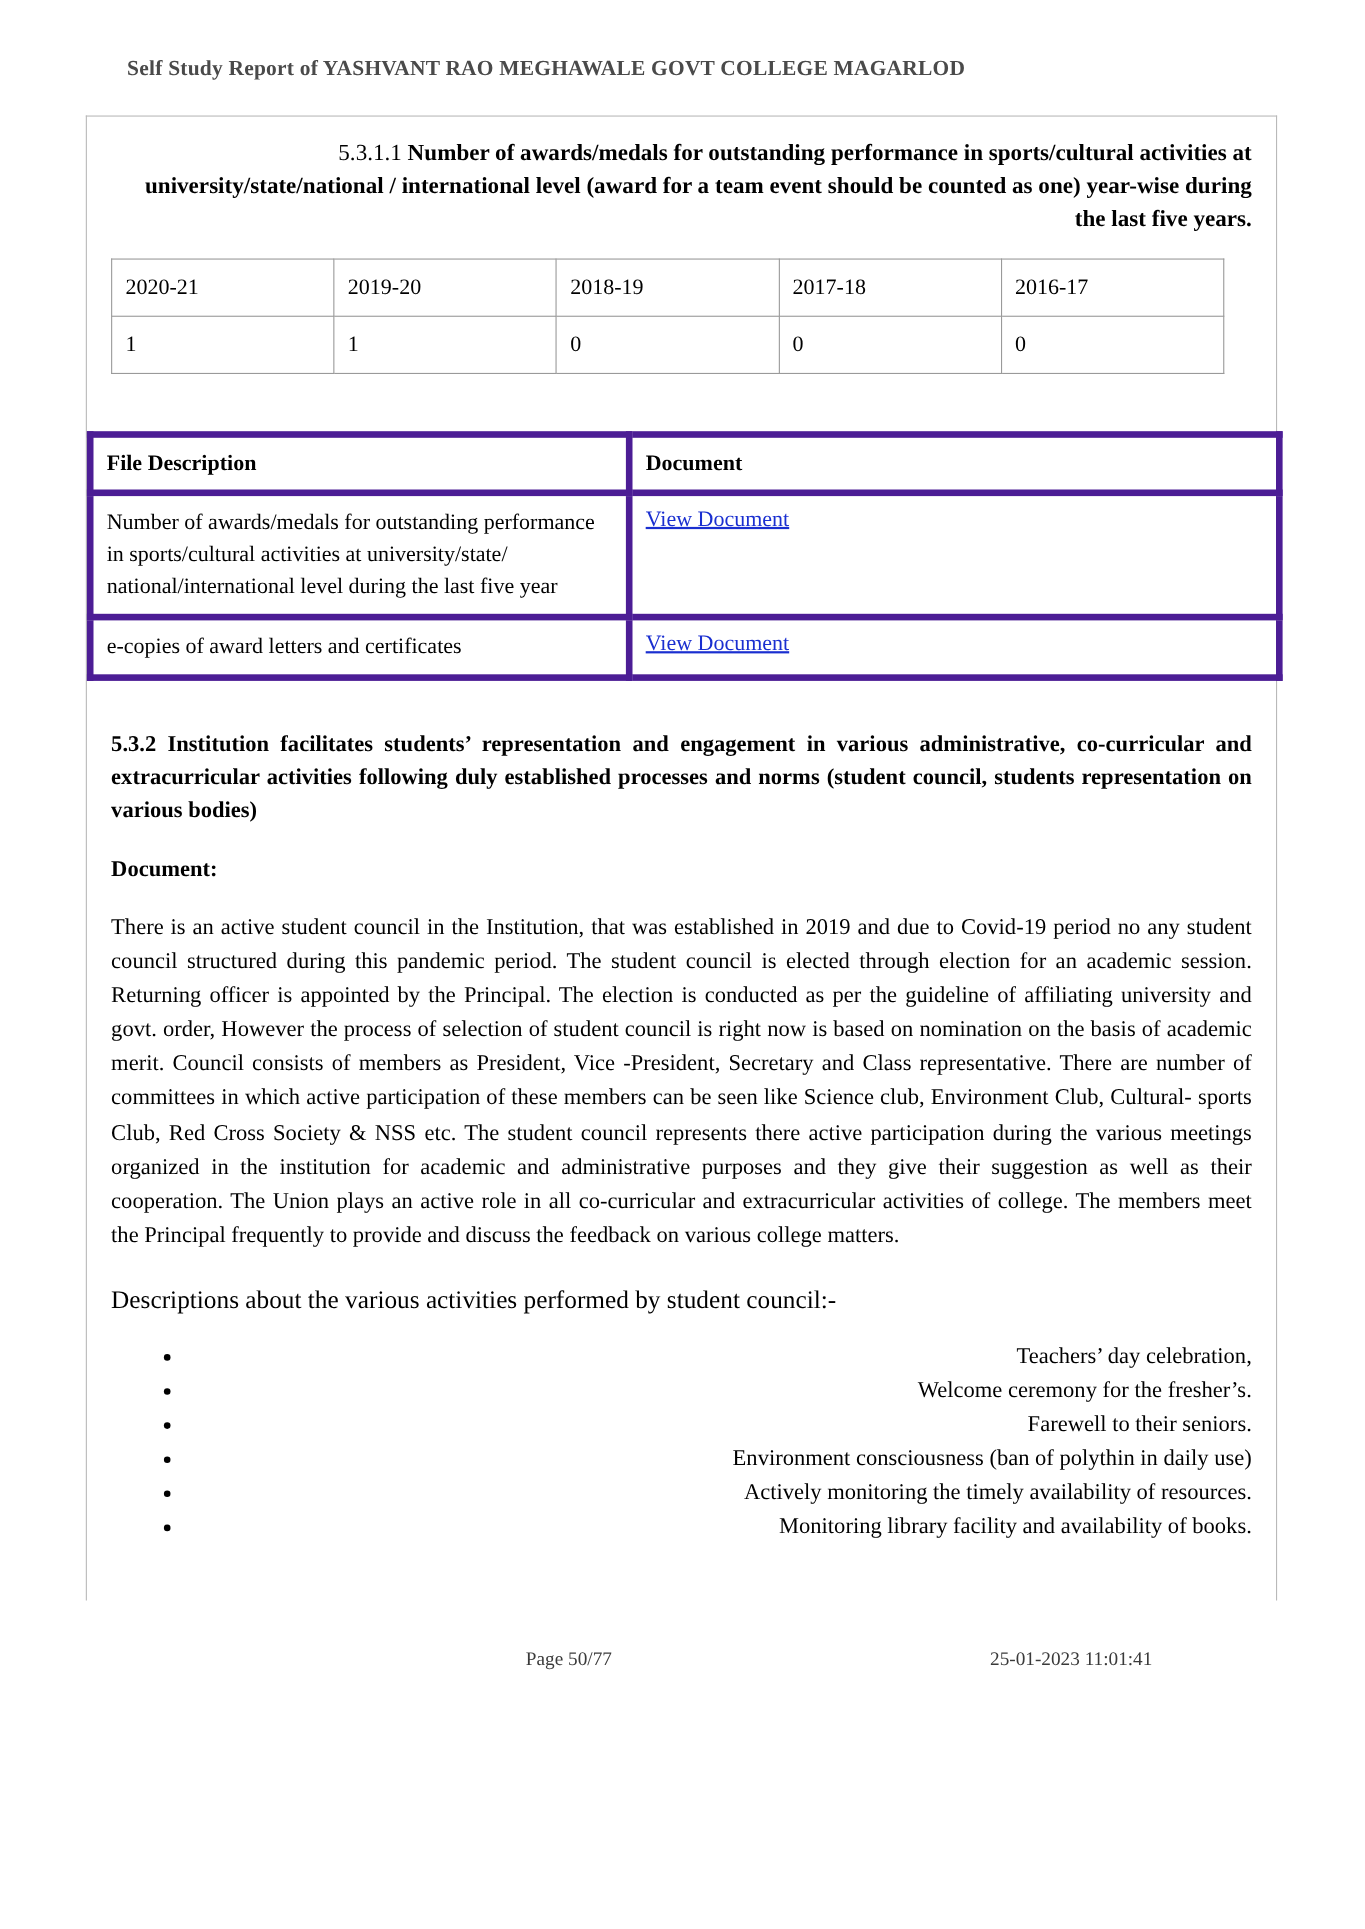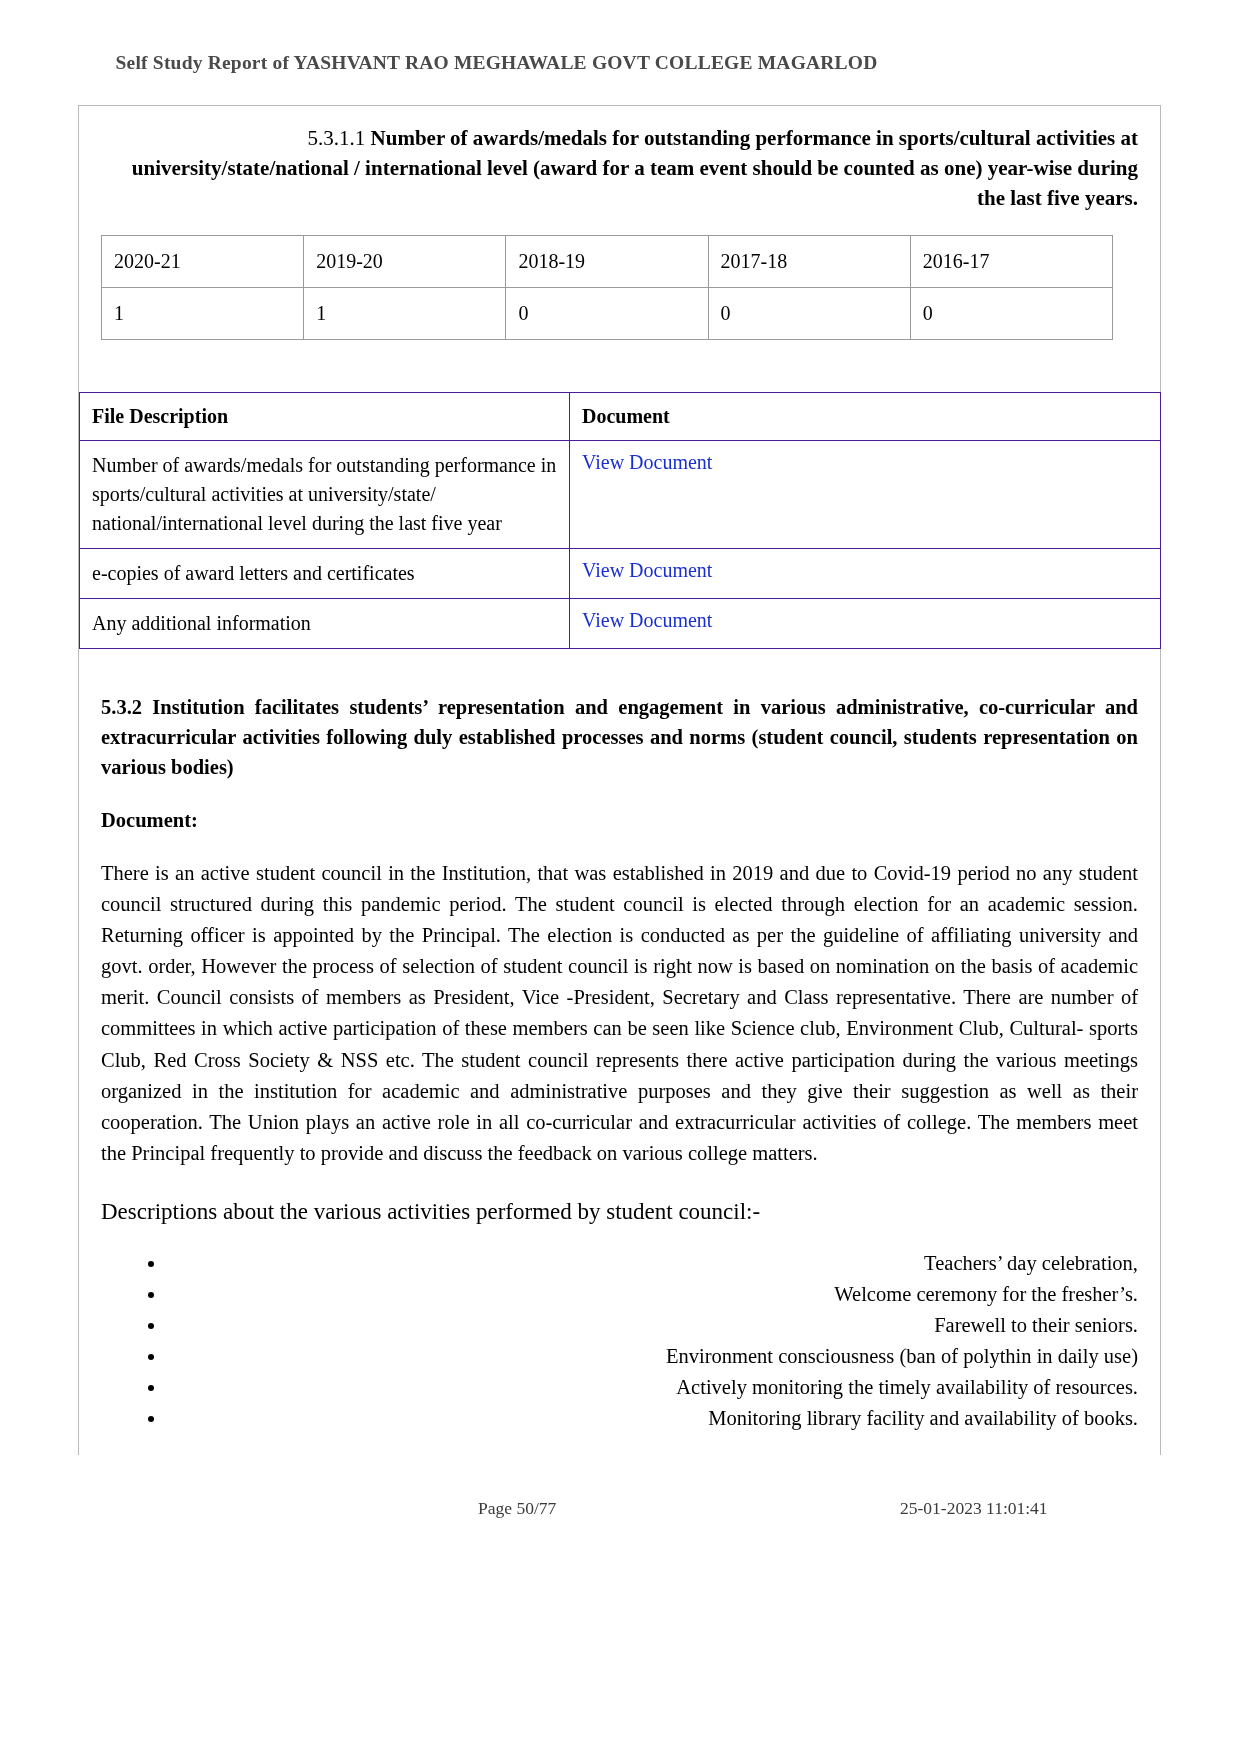--- a/index.html
+++ b/index.html
@@ -68,35 +68,36 @@
     height: 52px;
   }
   table.doc-table {
     border-collapse: collapse;
     width: 1081px;
     margin: 0 0 0 0;
     table-layout: fixed;
     border-top: 1px solid #b9b9b9;
   }
   table.doc-table th, table.doc-table td {
-    border: 1px solid #4c1d95;
+    border: 6px solid #4c1d95;
     font-size: 20px;
     text-align: left;
     vertical-align: top;
     padding: 10px 12px;
   }
   table.doc-table th {
     font-weight: bold;
     padding: 12px 12px;
   }
   table.doc-table td.desc {
     line-height: 1.45;
   }
   .link {
     color: #1a2fd0;
+    text-decoration: underline;
     cursor: pointer;
   }
   .q2-block {
     padding: 20px 22px 0 22px;
   }
   .q2-title {
     font-size: 20.5px;
     font-weight: bold;
     line-height: 1.45;
     text-align: justify;
@@ -199,26 +200,20 @@
         <td>
           <span class="link">View Document</span>
         </td>
       </tr>
       <tr>
         <td class="desc">e-copies of award letters and certificates</td>
         <td>
           <span class="link">View Document</span>
         </td>
       </tr>
-      <tr>
-        <td class="desc">Any additional information</td>
-        <td>
-          <span class="link">View Document</span>
-        </td>
-      </tr>
     </tbody>
       </table>
 
     <div style="height:24px"></div>
 
     <div class="q2-block">
       <div class="q2-title">5.3.2 Institution facilitates students’ representation and engagement  in various administrative,  co-curricular and extracurricular activities following duly established processes and norms (student council, students representation on various bodies)</div>
 
       <div class="response-label">Document:</div>
 

